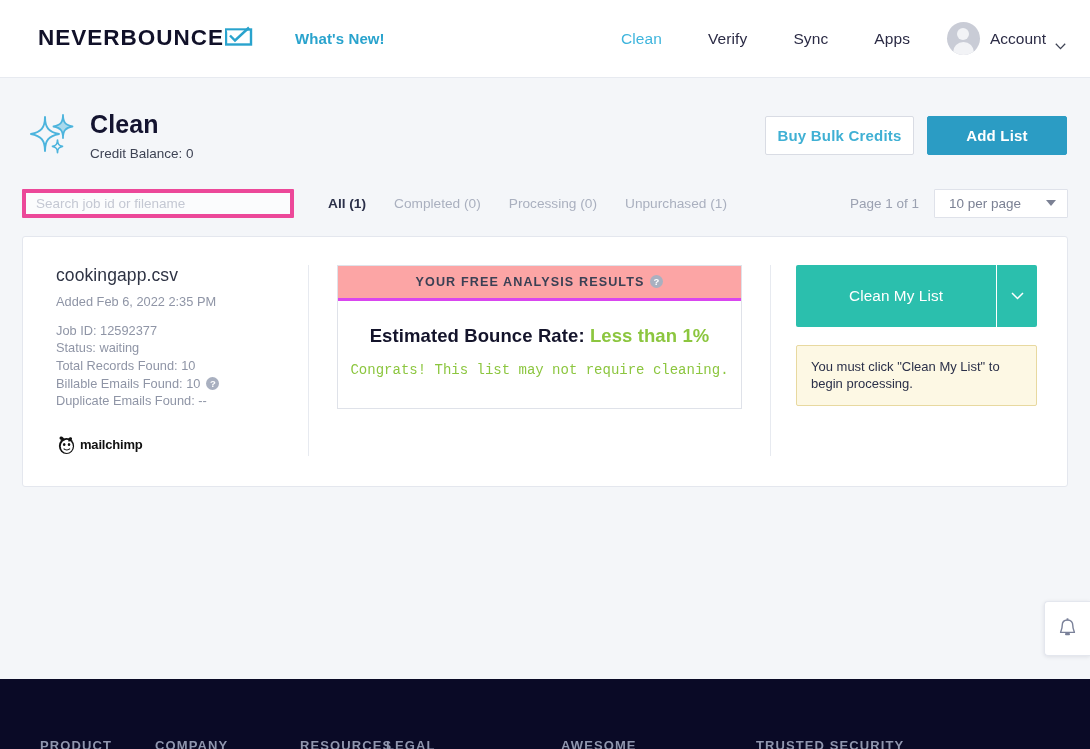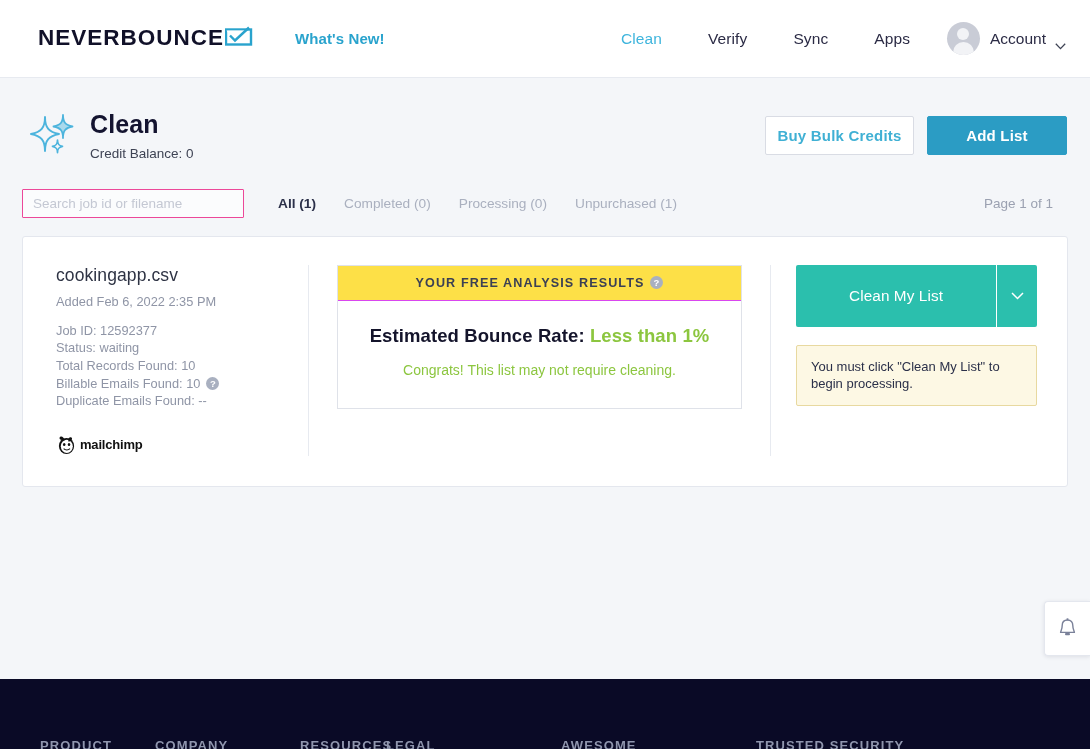--- a/index.html
+++ b/index.html
@@ -107,22 +107,22 @@
     width: 140px;
     background: #2b9cc4; color: #ffffff; border: 1px solid #2b9cc4; text-align: center;
   }
 
   
   .filterbar {
     display: flex; align-items: center;
     padding: 6px 0 18px 0;
   }
   .search-input {
-    width: 222px; height: 29px;
-    border: 1px solid #ec4899;
+    width: 272px; height: 29px;
+    border: 4px solid #ec4899;
     background: #fbfcfd;
     font-size: 13.5px; color: #a16207;
     padding: 0 10px;
     font-family: "Liberation Sans", sans-serif;
     border-radius: 1px;
   }
   .search-input::placeholder { color: #c4c8d3; }
   .tabs { display: flex; align-items: flex-end; margin-left: 20px; gap: 0; }
   .tab {
     font-size: 13.7px; color: #aab0bf; cursor: pointer;
@@ -189,35 +189,35 @@
     flex: 1;
     padding: 0 28px;
     border-right: 1px solid #e7eaf0;
   }
   .analysis-box {
     border: 1px solid #dfe2e9;
     background: #ffffff;
     width: 100%;
   }
   .analysis-head {
-    background: #fde047;
-    border-bottom: 1px solid #d946ef;
+    background: #fca5a5;
+    border-bottom: 3px solid #d946ef;
     height: 35px;
     display: flex; align-items: center; justify-content: center;
     font-size: 12.6px; font-weight: 600; letter-spacing: 1.1px;
     color: #3b4054;
   }
   .analysis-body { padding: 24px 12px 30px 12px; text-align: center; }
   .bounce-line {
     font-size: 18.5px; font-weight: 700; color: #14142b;
     letter-spacing: .1px;
   }
   .bounce-value { color: #8cc63f; }
   .congrats {
-    margin-top: 15px; font-size: 14px; color: #8cc63f;
+    margin-top: 15px; font-size: 14px; color: #8cc63f; font-family: Liberation Mono, monospace;
   }
 
   .col-action {
     width: 272px; flex: none;
     padding-left: 25px; padding-right: 6px;
   }
   .clean-btn {
     display: flex; height: 62px; background: #2bbfad;
     cursor: pointer; border-radius: 2px; overflow: hidden;
   }
@@ -325,20 +325,24 @@
   <div class="filterbar">
     <input class="search-input" type="text" placeholder="Search job id or filename" style="">
     <div class="tabs">
       <div class="tab active">All (1)</div>
       <div class="tab">Completed (0)</div>
       <div class="tab">Processing (0)</div>
       <div class="tab">Unpurchased (1)</div>
     </div>
     <div class="pager">
       <span class="pager-label">Page 1 of 1</span>
+      <div class="perpage">
+        <span>10 per page</span>
+        <span class="caret-down"></span>
+      </div>
     </div>
   </div>
 
   <div class="card">
 
     <div class="col-info">
       <div class="file-name">cookingapp.csv</div>
       <div class="file-added">Added Feb 6, 2022 2:35 PM</div>
       <div class="meta">
         <div class="meta-line">Job ID: 12592377</div>

